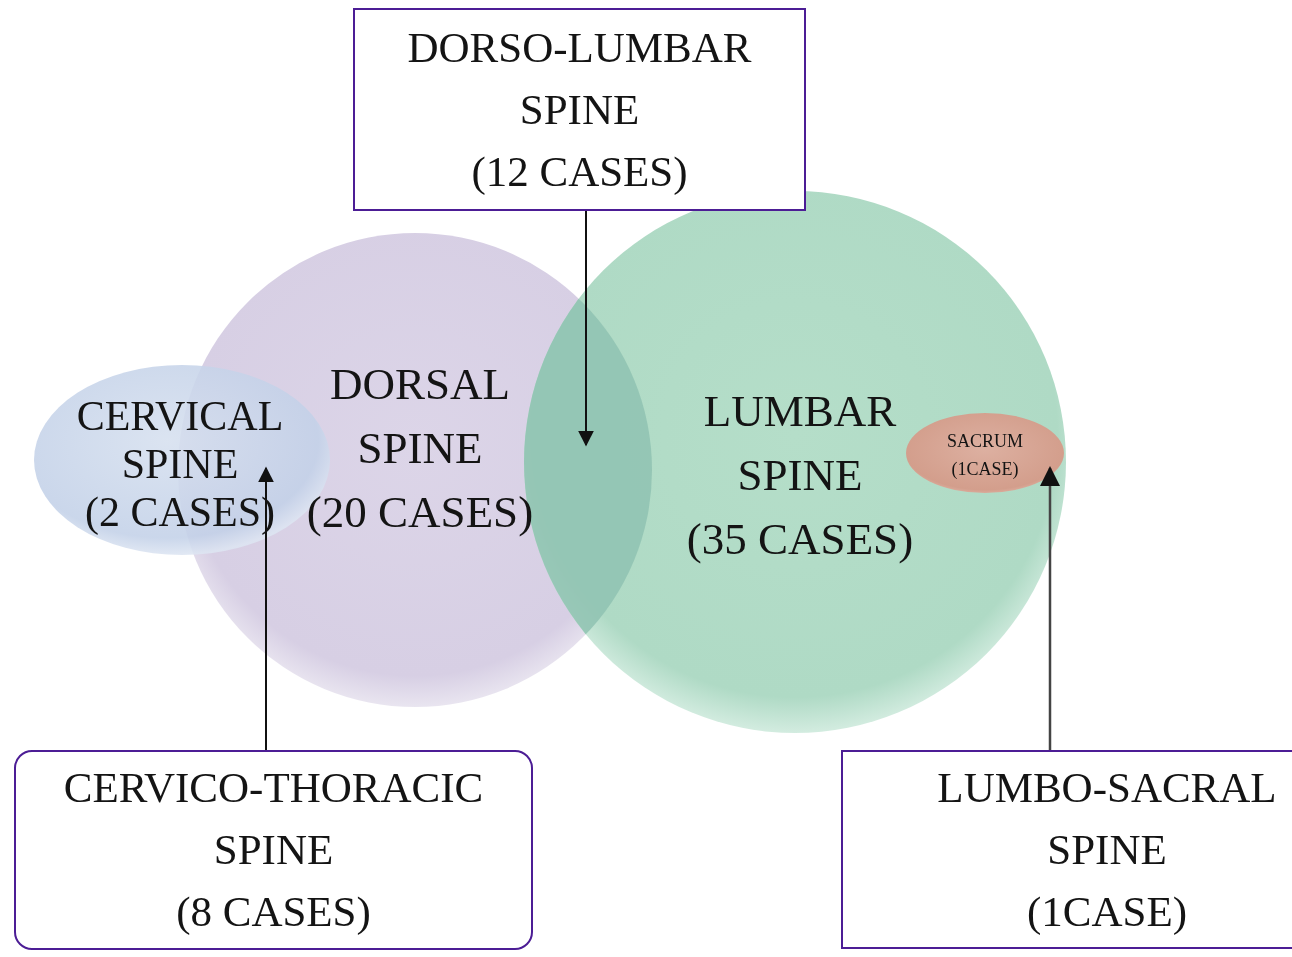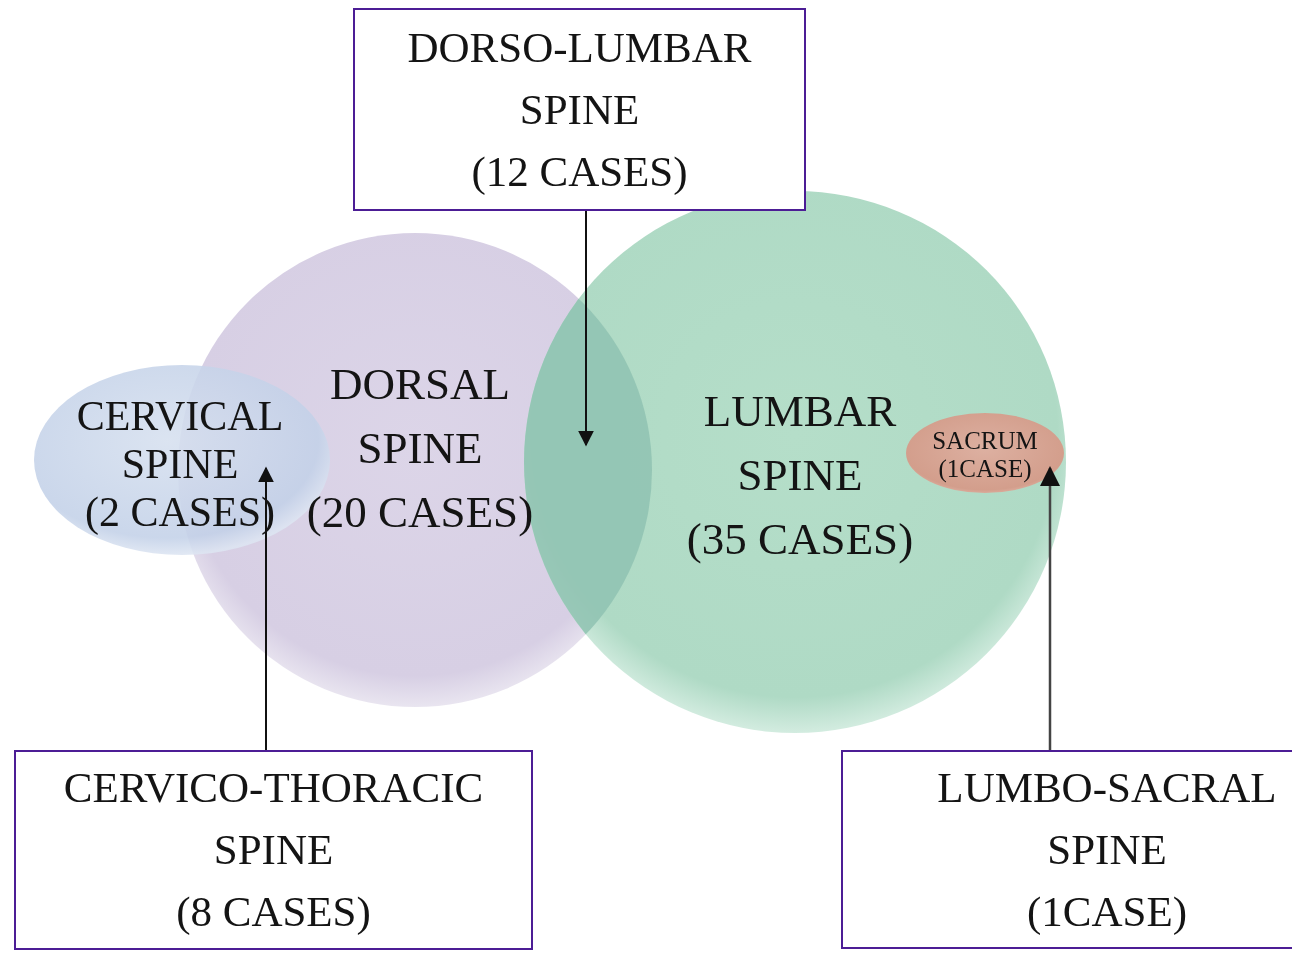--- a/index.html
+++ b/index.html
@@ -7,21 +7,21 @@
            font-family: "Liberation Serif", "DejaVu Serif", serif; color: #111; }
     svg.diagram { position: absolute; left: 0; top: 0; width: 1292px; height: 957px; }
     .lbl { position: absolute; text-align: center; line-height: 1.0; color: #141414;
            font-family: "Liberation Serif", "DejaVu Serif", serif; white-space: nowrap; }
     .lbl div { display: block; }
     .box { position: absolute; border: 2px solid #4c1d95; background: #fff; box-sizing: border-box;
            display: flex; flex-direction: column; align-items: center; justify-content: center; }
     .box div { font-family: "Liberation Serif", "DejaVu Serif", serif; font-size: 43px; line-height: 62px; color: #141414; white-space: nowrap; }
     .big div { font-size: 45px; line-height: 64px; }
     .cerv div { font-size: 42px; line-height: 48px; }
-    .sacr div { font-size: 25px; line-height: 28px; }
+    .sacr div { font-size: 18px; line-height: 28px; }
   </style>
 </head>
 <body>
 
 <svg class="diagram" viewBox="0 0 1292 957">
   <defs>
     <radialGradient id="gDorsal" cx="50%" cy="45%" r="55%">
       <stop offset="0%" stop-color="#dcd5e8"></stop>
       <stop offset="88%" stop-color="#d7cfe4"></stop>
       <stop offset="100%" stop-color="#e9e5f0"></stop>
@@ -82,21 +82,21 @@
   <div>SACRUM</div>
   <div>(1CASE)</div>
 </div>
 
 <div class="box" style="left:353px; top:8px; width:453px; height:203px;">
   <div>DORSO-LUMBAR</div>
   <div>SPINE</div>
   <div>(12 CASES)</div>
 </div>
 
-<div class="box" style="left:14px; top:750px; width:519px; height:200px;">
+<div class="box" style="left:14px; top:750px; width:519px; height:200px;border-radius:18px;">
   <div>CERVICO-THORACIC</div>
   <div>SPINE</div>
   <div>(8 CASES)</div>
 </div>
 
 <div class="box" style="left:841px; top:750px; width:532px; height:199px;">
   <div>LUMBO-SACRAL</div>
   <div>SPINE</div>
   <div>(1CASE)</div>
 </div>

